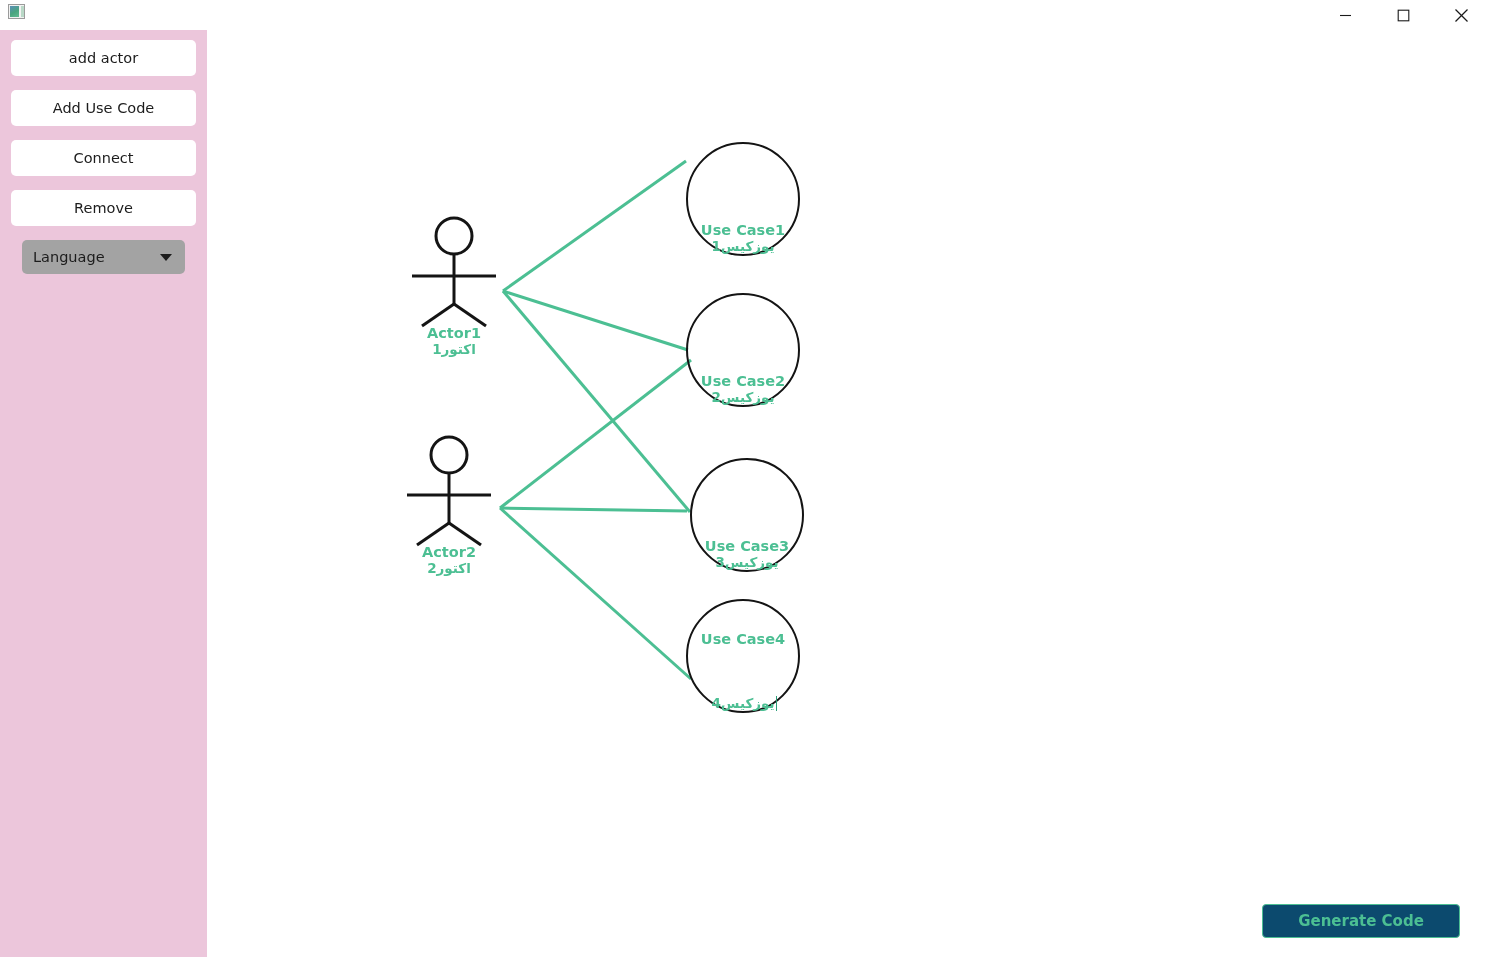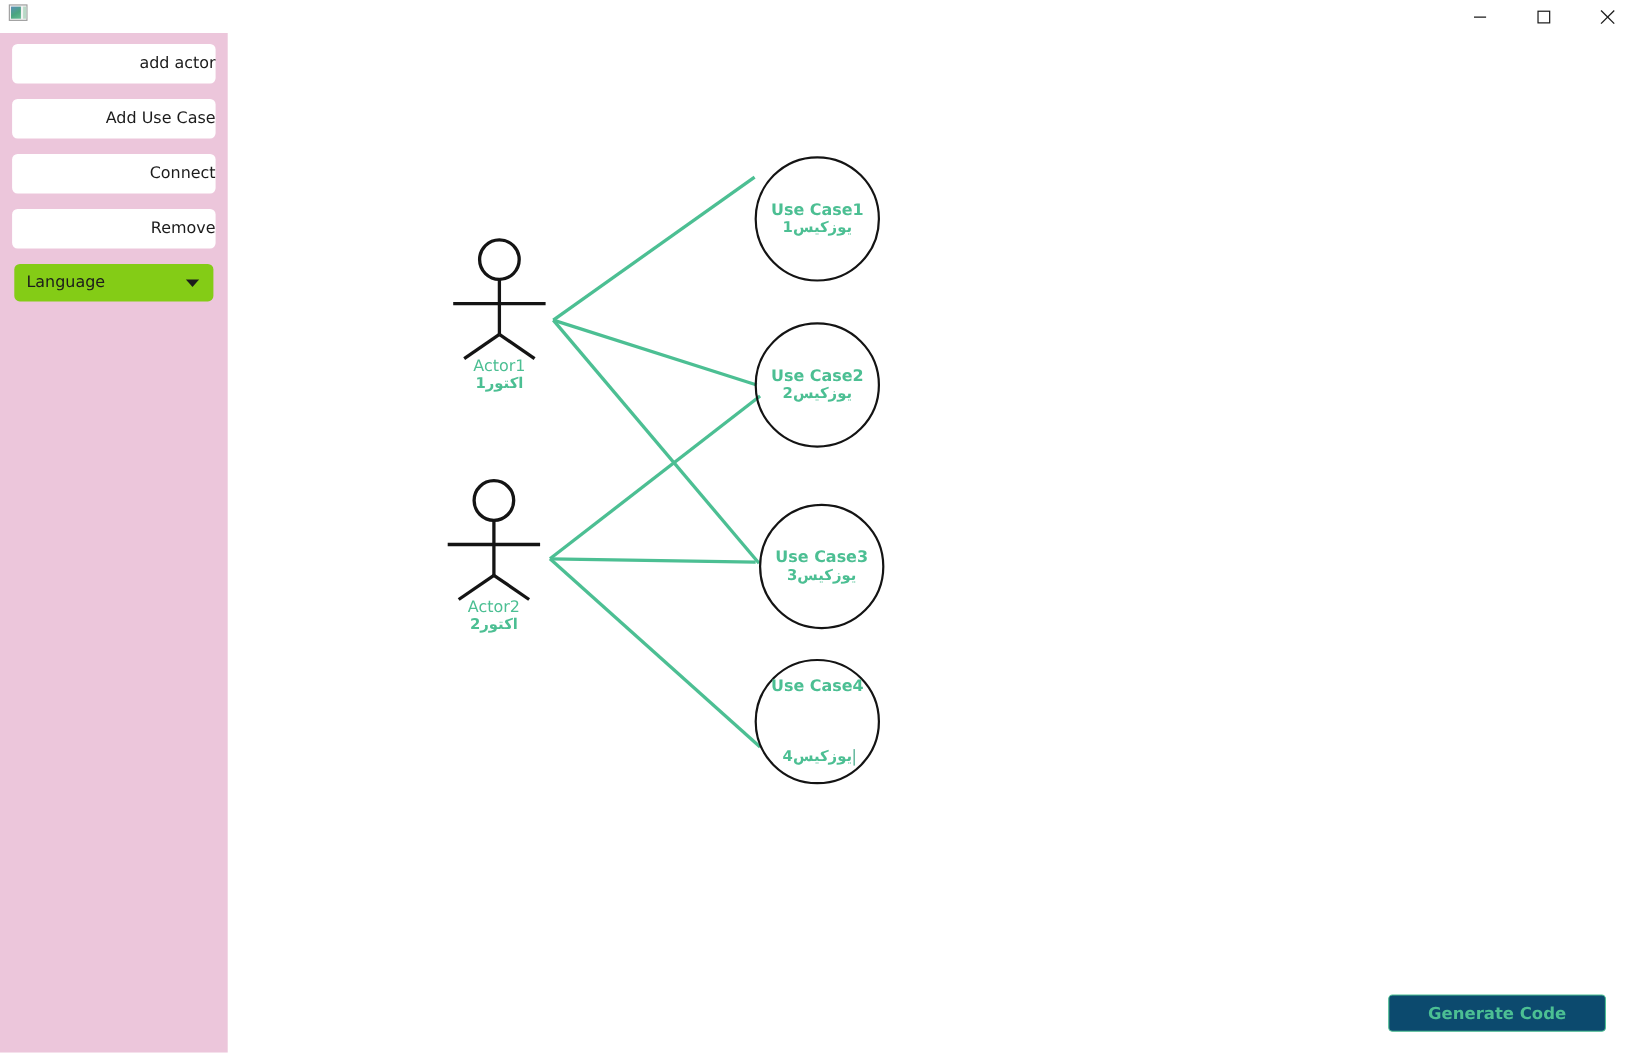--- a/index.html
+++ b/index.html
@@ -89,35 +89,35 @@
     display: block;
     width: 185px;
     height: 36px;
     margin: 0 auto 14px auto;
     background: #ffffff;
     border: none;
     border-radius: 5px;
     font-family: "DejaVu Sans", "Liberation Sans", sans-serif;
     font-size: 14.5px;
     color: #1c1c1c;
-    text-align: right;
+    text-align: center;
     line-height: 36px;
     cursor: pointer;
     padding: 0;
   }
   .side-btn.underlined {
   }
 
   .side-select {
     position: relative;
     display: block;
-    width: 181px;
+    width: 163px;
     height: 34px;
     margin: 0 auto;
-    background: #84cc16;
+    background: #a3a3a3;
     border: none;
     border-radius: 5px;
     cursor: pointer;
   }
   .side-select .sel-label {
     position: absolute;
     left: 11px;
     top: 0;
     line-height: 34px;
     font-size: 14.5px;
@@ -158,40 +158,40 @@
     text-align: center;
     font-family: "DejaVu Sans", "Liberation Sans", sans-serif;
     color: #4cbf93;
     line-height: 1.18;
     white-space: nowrap;
     user-select: none;
   }
   .node-label .ln1 {
     display: block;
     font-size: 14.5px;
-    font-weight: normal;
+    font-weight: bold;
   }
   .node-label .ln2 {
     display: block;
     font-size: 13.5px;
     font-weight: bold;
     direction: rtl;
   }
 
   .usecase {
     position: absolute;
     width: 114px;
     height: 114px;
     border: 2px solid #141414;
     border-radius: 50%;
     background: transparent;
     display: flex;
     flex-direction: column;
     align-items: center;
-    justify-content: center;
+    justify-content: flex-end;
   }
   .usecase .uc1 {
     font-size: 14.5px;
     font-weight: bold;
     color: #4cbf93;
     white-space: nowrap;
   }
   .usecase .uc2 {
     font-size: 13.5px;
     font-weight: bold;
@@ -250,21 +250,21 @@
         <svg width="15" height="15" viewBox="0 0 15 15">
           <line x1="1.5" y1="1.5" x2="13.5" y2="13.5" stroke="#1a1a1a" stroke-width="1.2"></line>
           <line x1="13.5" y1="1.5" x2="1.5" y2="13.5" stroke="#1a1a1a" stroke-width="1.2"></line>
         </svg>
       </button>
     </div>
   </div>
 
   <div class="sidebar">
     <button class="side-btn">add actor</button>
-    <button class="side-btn">Add Use Case</button>
+    <button class="side-btn">Add Use Code</button>
     <button class="side-btn underlined">Connect</button>
     <button class="side-btn">Remove</button>
 
     <div class="side-select">
       <span class="sel-label">Language</span>
       <span class="caret"></span>
     </div>
   </div>
 
   <div class="canvas">

